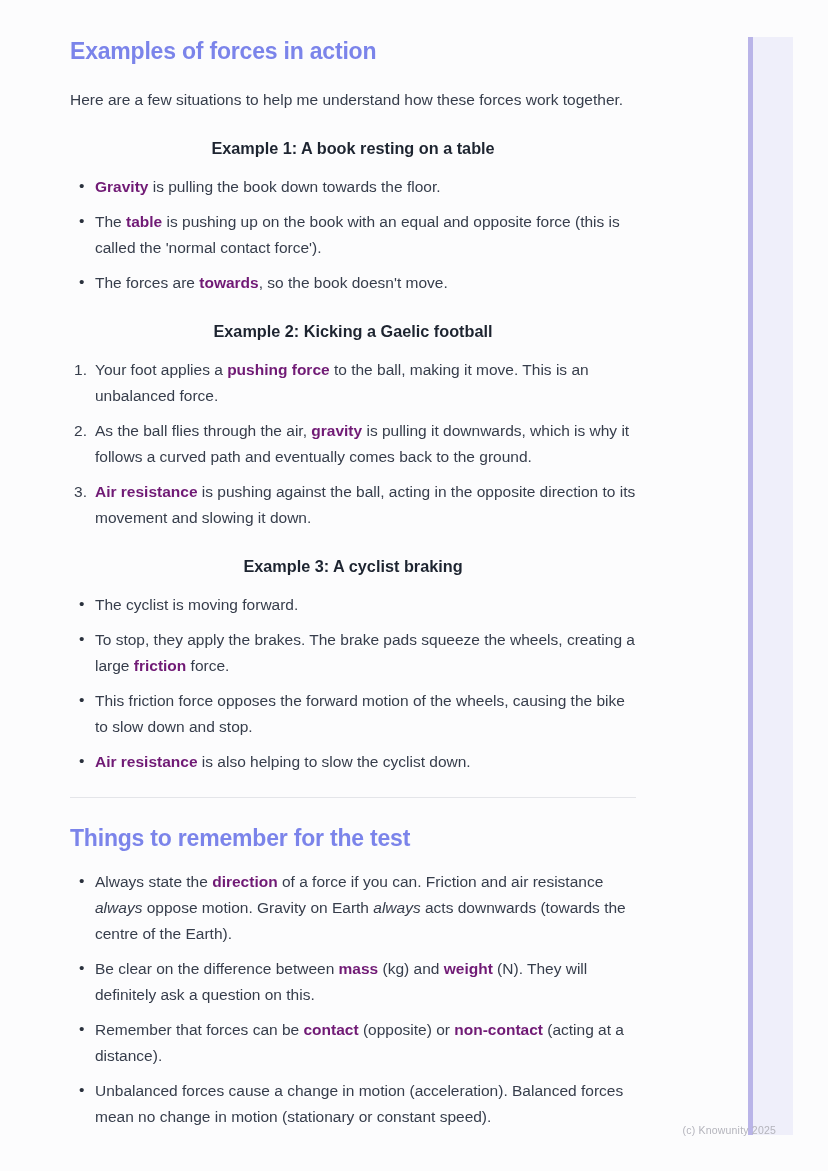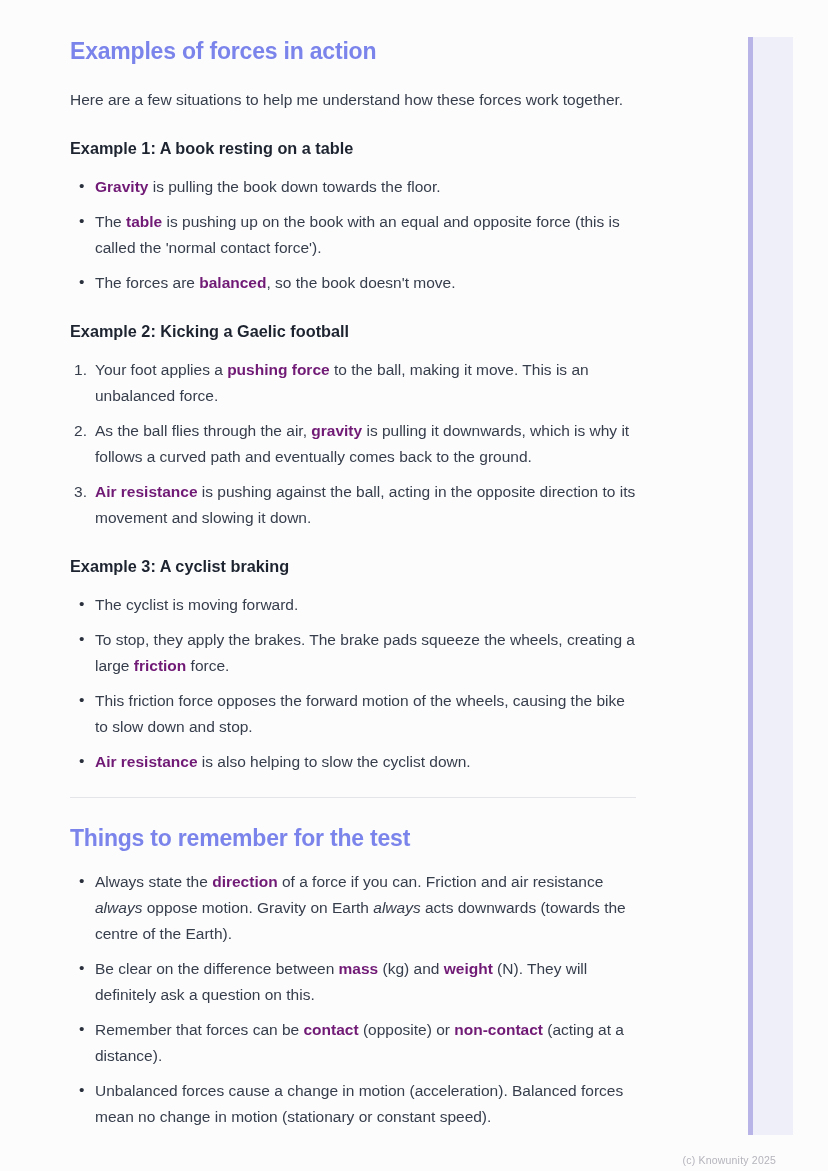--- a/index.html
+++ b/index.html
@@ -36,20 +36,21 @@
   h2.accent { margin: 27px 0 17px 0; }
   p.intro {
     margin: 0 0 8px 0;
     text-align: justify;
   }
   h3.sub {
     font-size: 16.25px;
     line-height: 1.3;
     color: #1d2430;
     margin: 25px 0 15px 0;
+    text-align: center;
   }
   b { color: #701a75; font-weight: 700; }
   i { }
   ul.doc-list, ol.doc-list {
     margin: 0 0 6px 0;
     padding: 0 0 0 25px;
     list-style: none;
   }
   .doc-list li {
     position: relative;
@@ -87,21 +88,21 @@
   .edge-panel {
     position: absolute;
     left: 753px;
     top: 37px;
     width: 40px;
     height: 1098px;
     background: #efeffa;
   }
   .watermark {
     position: absolute;
-    top: 1154px;
+    top: 1124px;
     right: 52px;
     font-size: 10.5px;
     color: #b4b4bc;
     z-index: 5;
     letter-spacing: 0.2px;
   }
 </style>
 </head>
 <body>
 
@@ -109,21 +110,21 @@
   <div class="content">
 
     <h1 class="accent">Examples of forces in action</h1>
 
     <p class="intro">Here are a few situations to help me understand how these forces work together.</p>
 
     <h3 class="sub">Example 1: A book resting on a table</h3>
     <ul class="doc-list">
       <li><b>Gravity</b><span> is pulling the book down towards the floor.</span></li>
       <li><span>The </span><b>table</b><span> is pushing up on the book with an equal and opposite force (this is called the 'normal contact force').</span></li>
-      <li><span>The forces are </span><b>balanced</b><span>, so the book doesn't move.</span></li>
+      <li><span>The forces are </span><b>towards</b><span>, so the book doesn't move.</span></li>
     </ul>
 
     <h3 class="sub">Example 2: Kicking a Gaelic football</h3>
     <ol class="doc-list">
       <li><span>Your foot applies a </span><b>pushing force</b><span> to the ball, making it move. This is an unbalanced force.</span></li>
       <li><span>As the ball flies through the air, </span><b>gravity</b><span> is pulling it downwards, which is why it follows a curved path and eventually comes back to the ground.</span></li>
       <li><b>Air resistance</b><span> is pushing against the ball, acting in the opposite direction to its movement and slowing it down.</span></li>
     </ol>
 
     <h3 class="sub">Example 3: A cyclist braking</h3>

